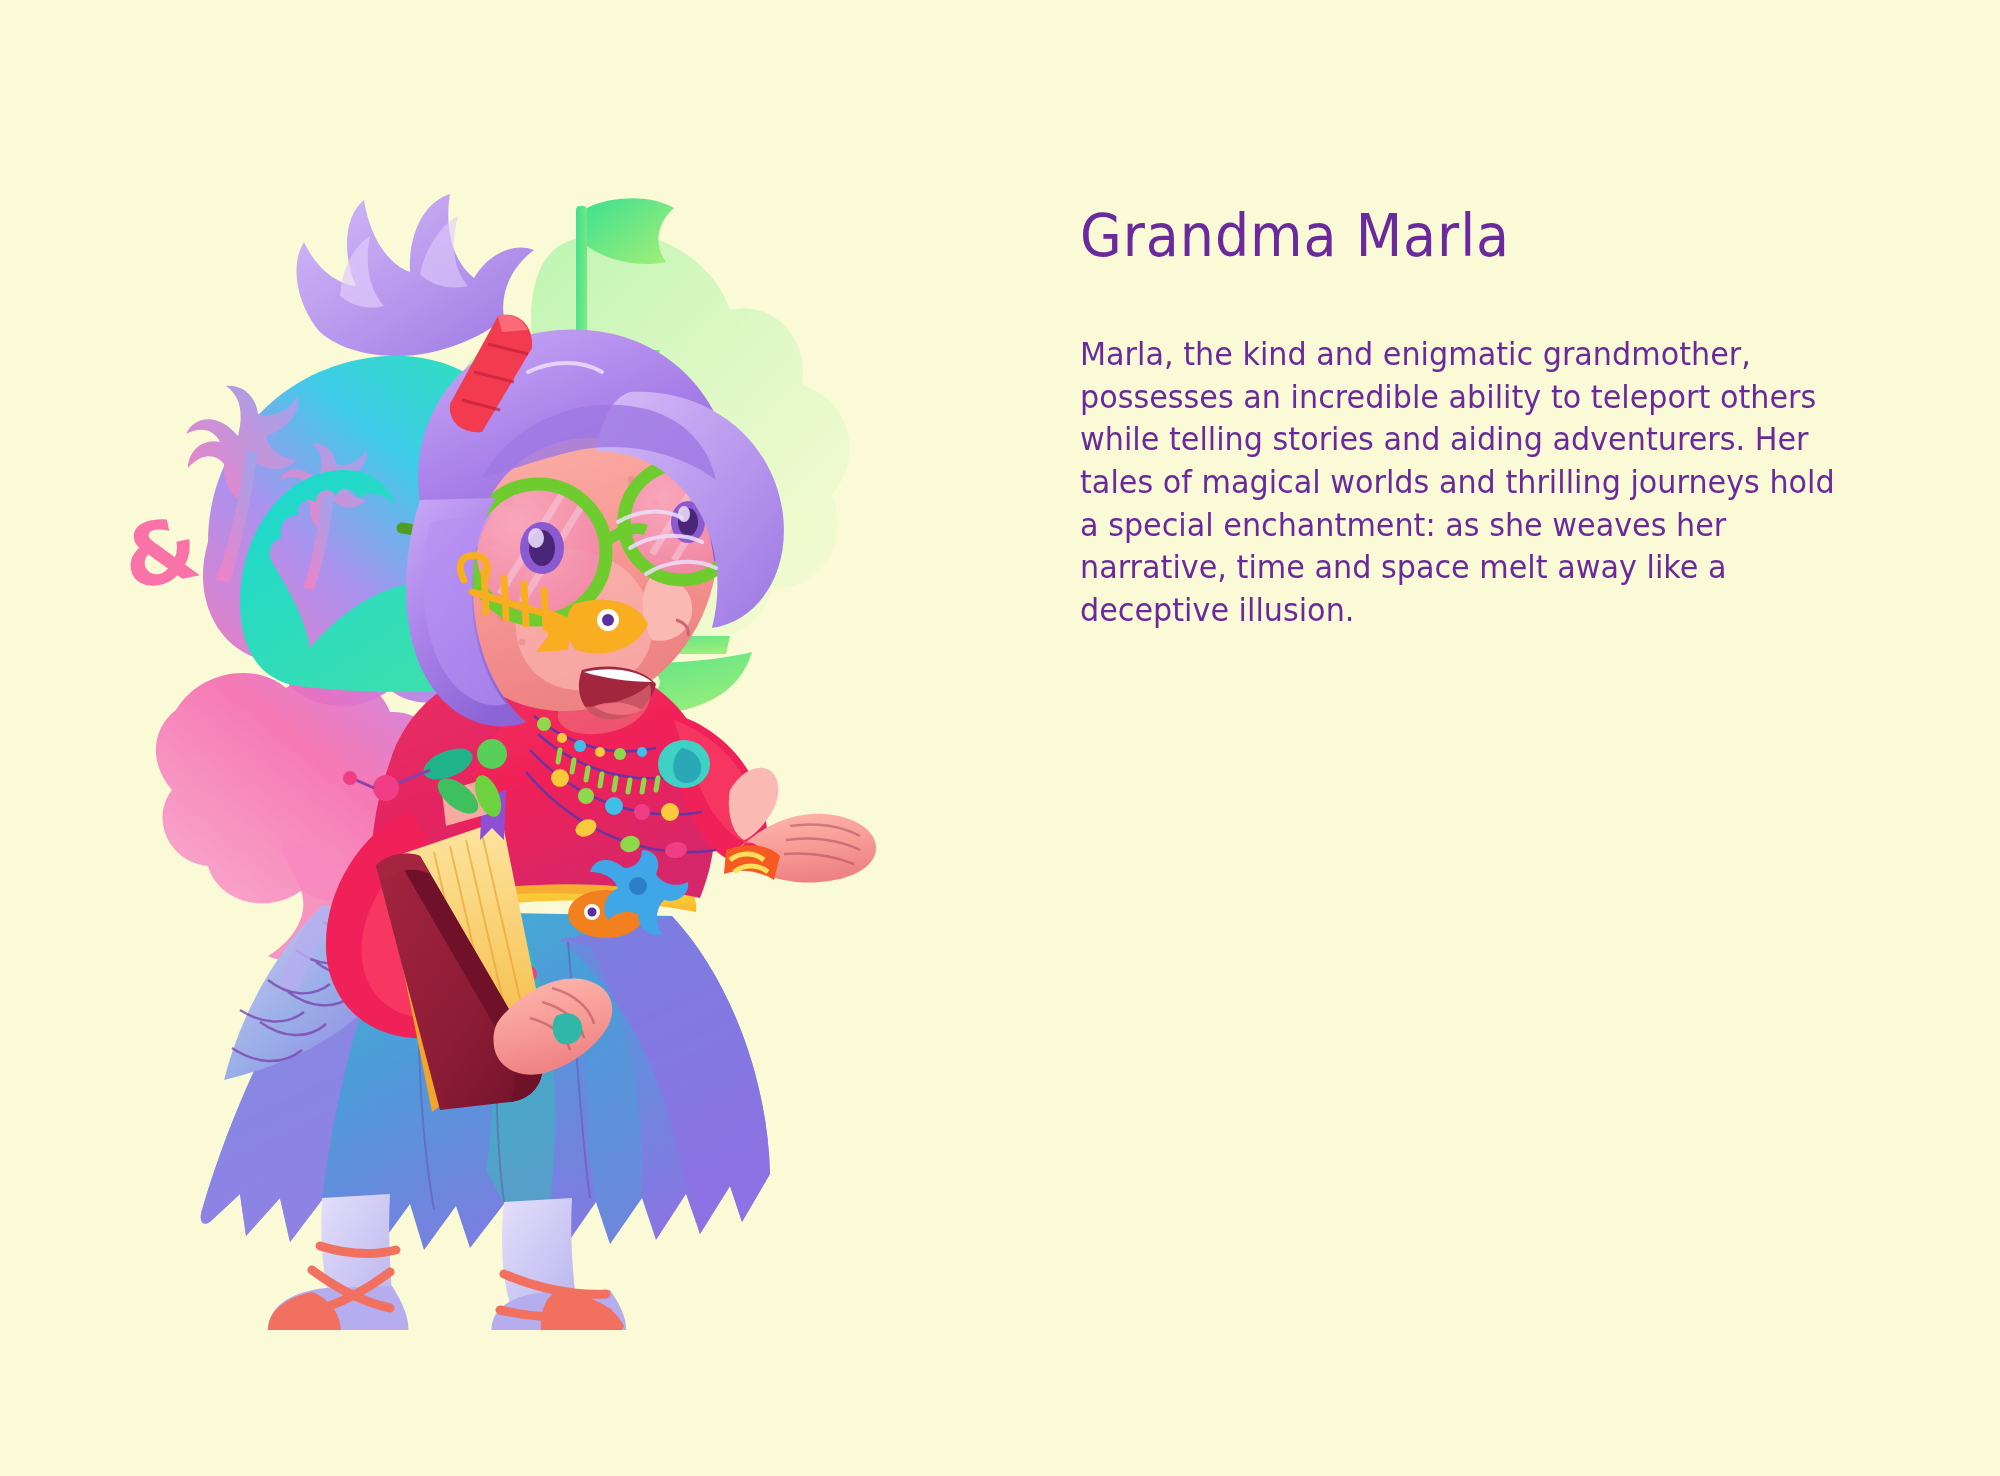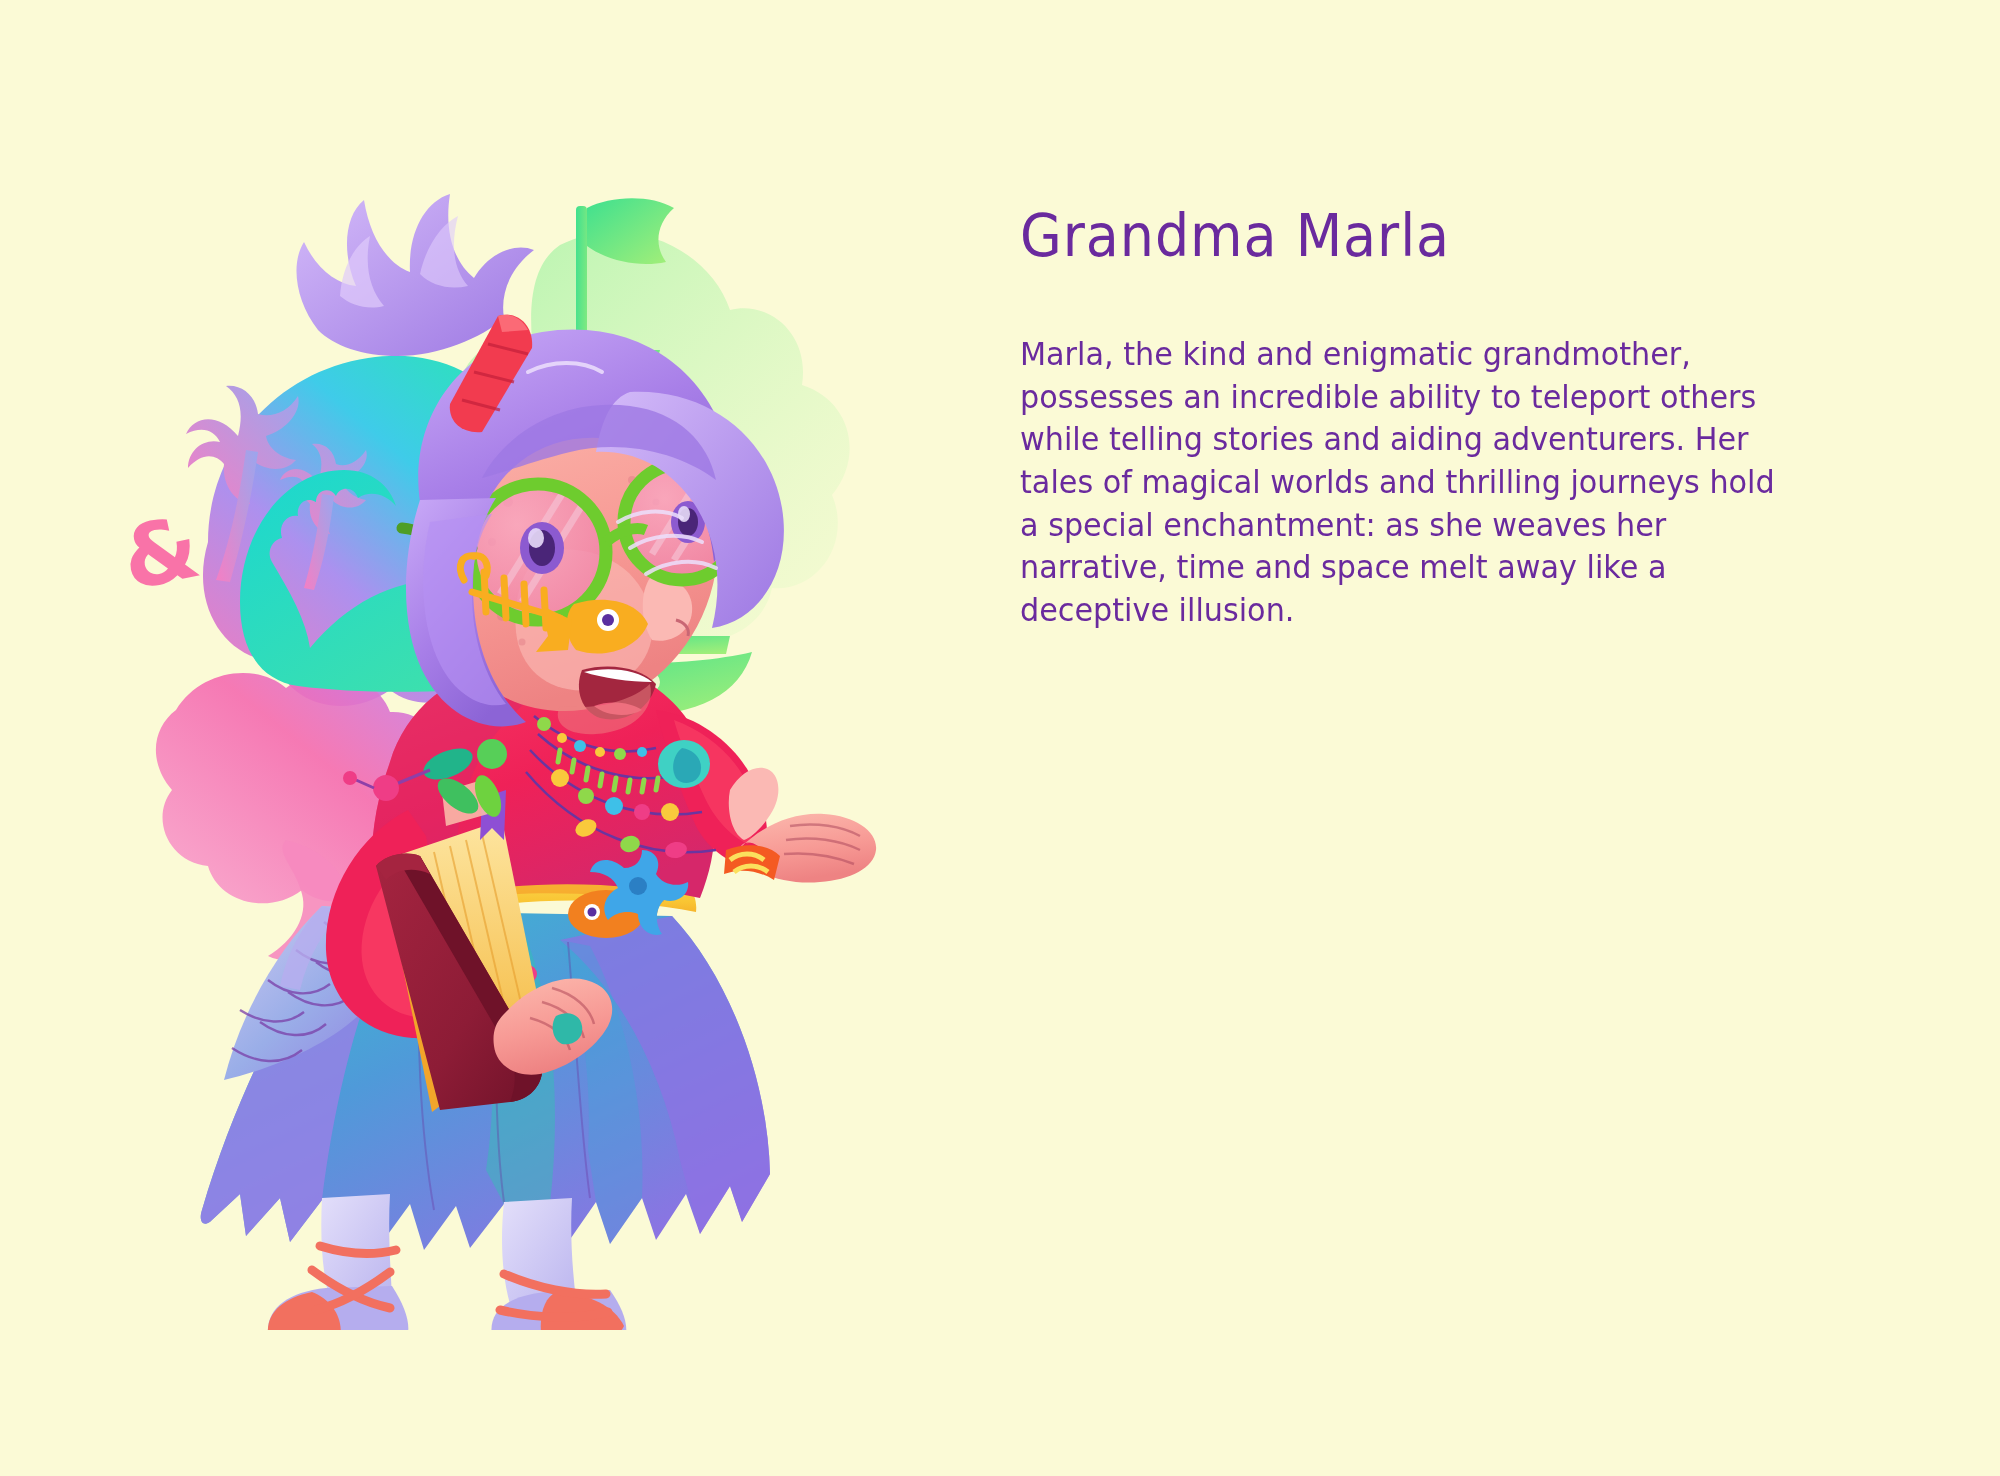--- a/index.html
+++ b/index.html
@@ -5,21 +5,21 @@
   html,body{margin:0;padding:0;}
   body{
     width:2000px;height:1476px;
     background:#fbfad6;
     font-family:"DejaVu Sans", sans-serif;
     overflow:hidden;
   }
   #page{position:relative;width:2000px;height:1476px;background:#fbfad6;overflow:hidden;}
 
   
-  #text-panel{position:absolute;left:1020px;top:206px;width:830px;}
+  #text-panel{position:absolute;left:1080px;top:206px;width:830px;}
   #char-title{
     color:#6a2a9e;
     font-family:"DejaVu Sans", sans-serif;
     font-size:58px;font-weight:400;letter-spacing:1px;
     margin:0 0 66px 0;line-height:1.05;
     transform:scaleX(0.93);transform-origin:left center;
   }
   #char-desc{
     color:#6a2a9e;
     font-family:"DejaVu Sans", sans-serif;

